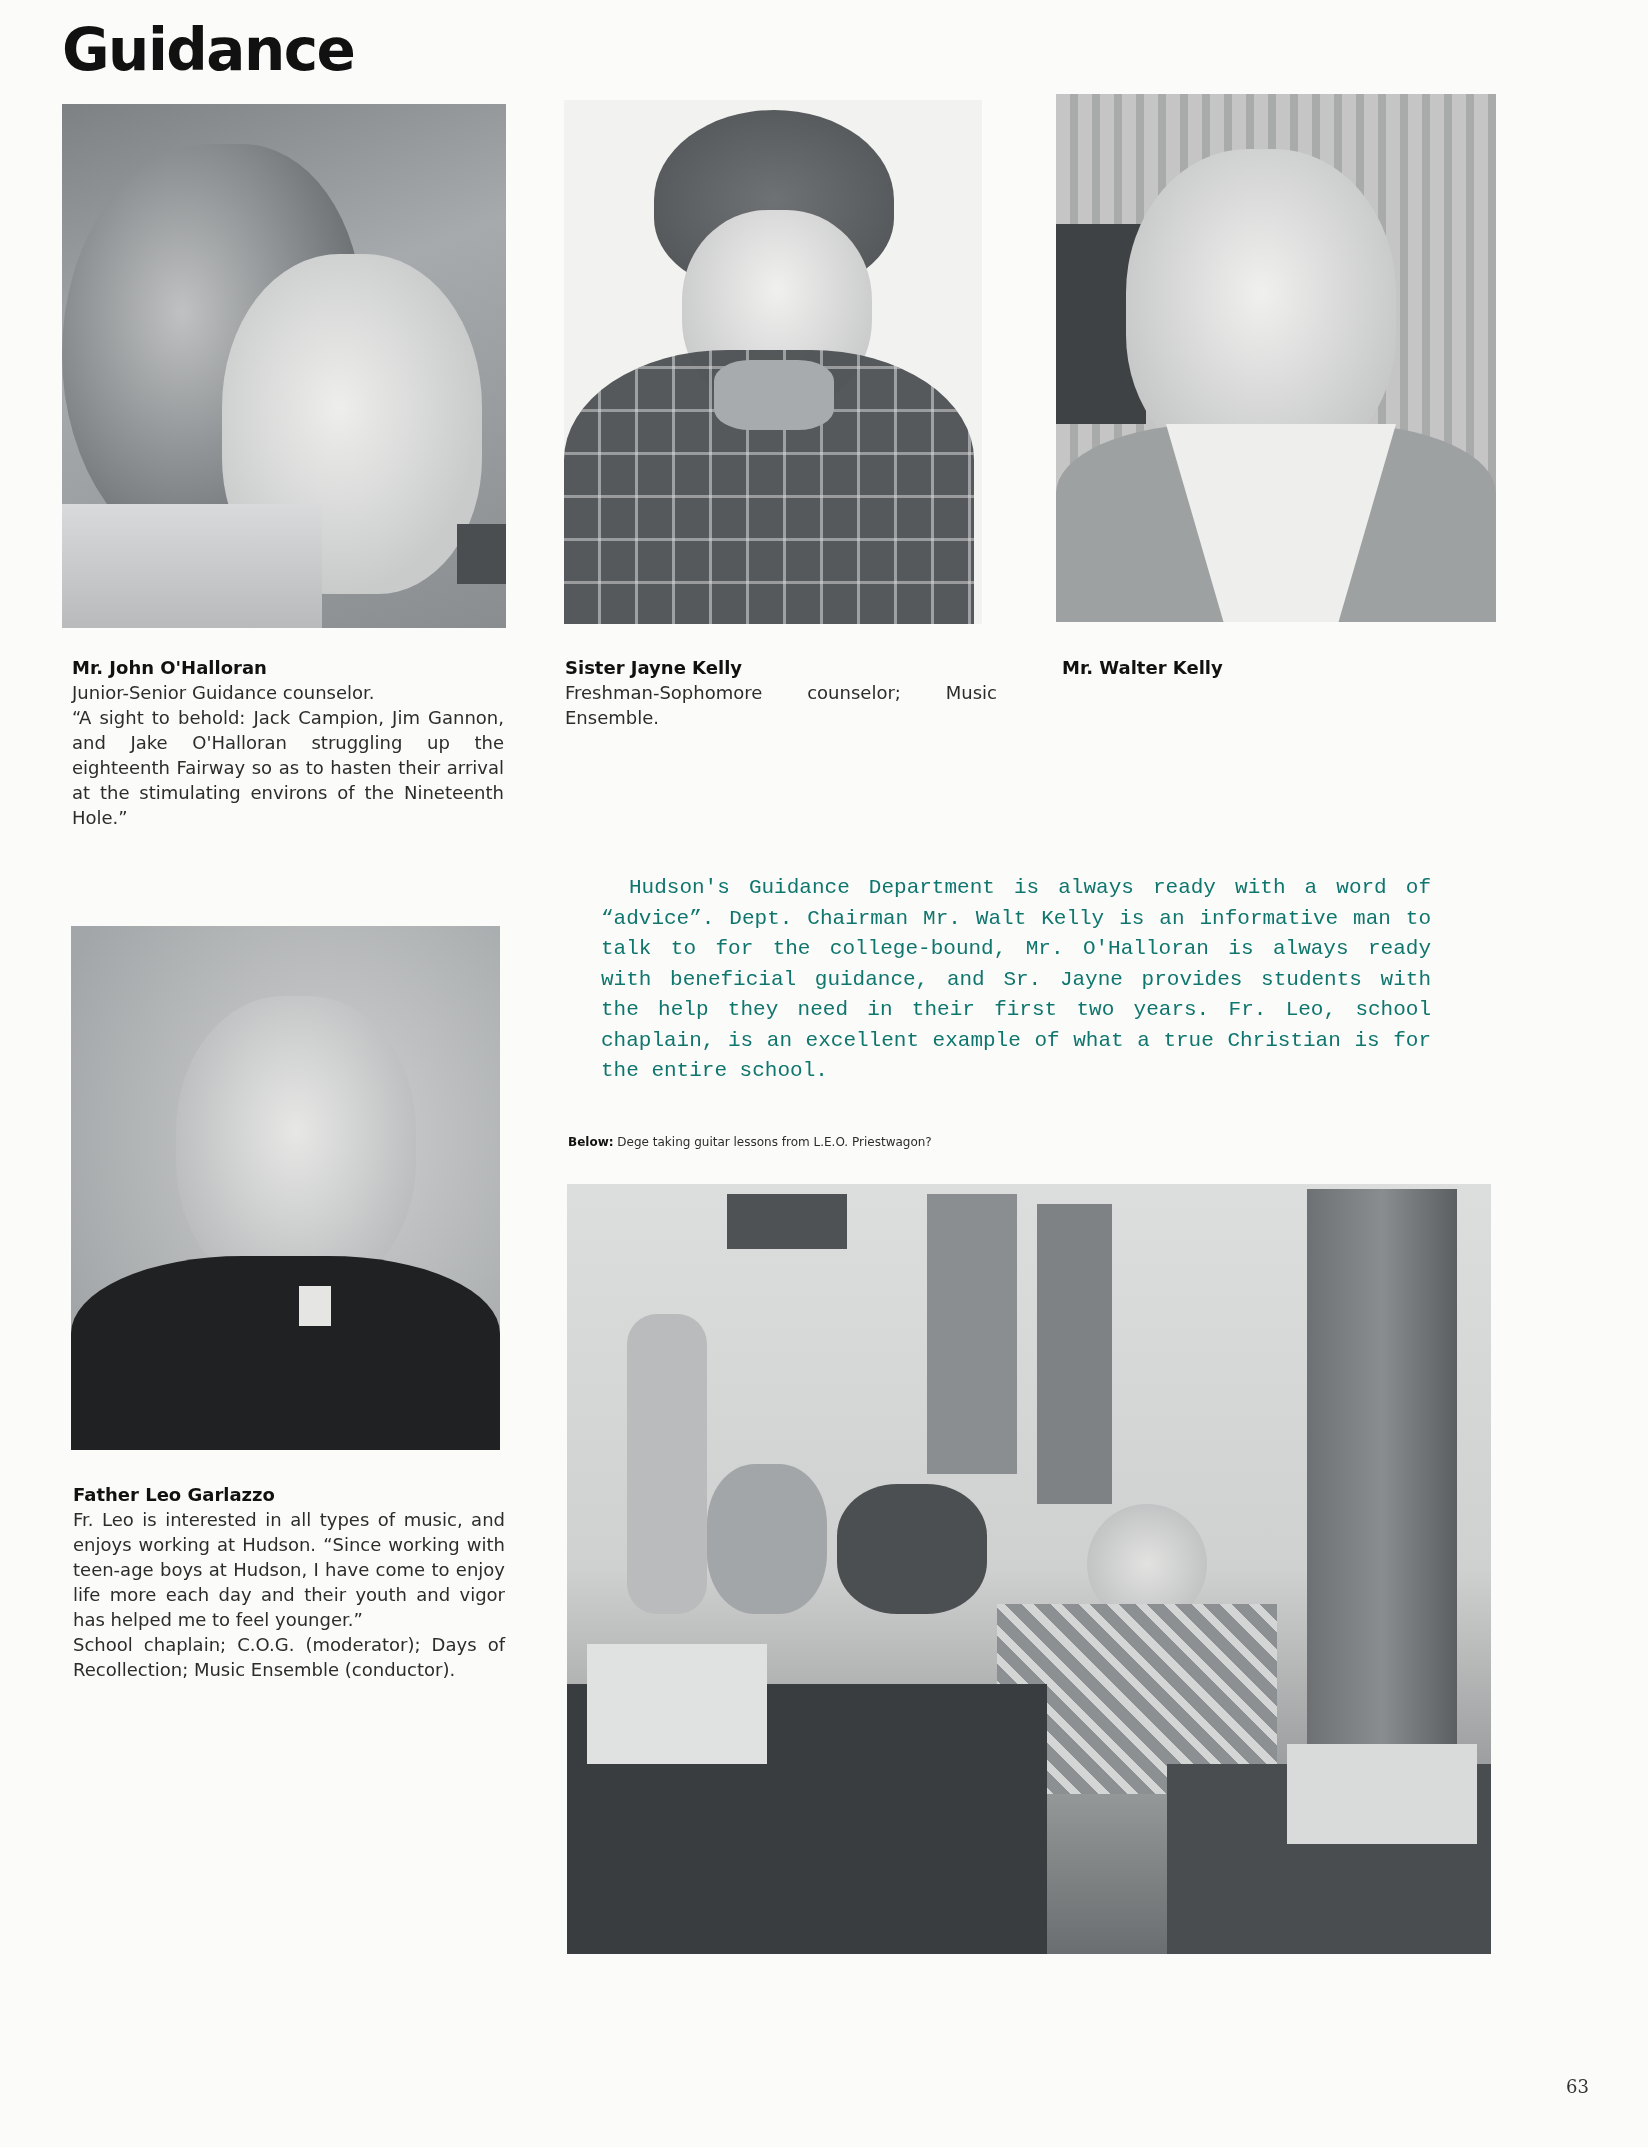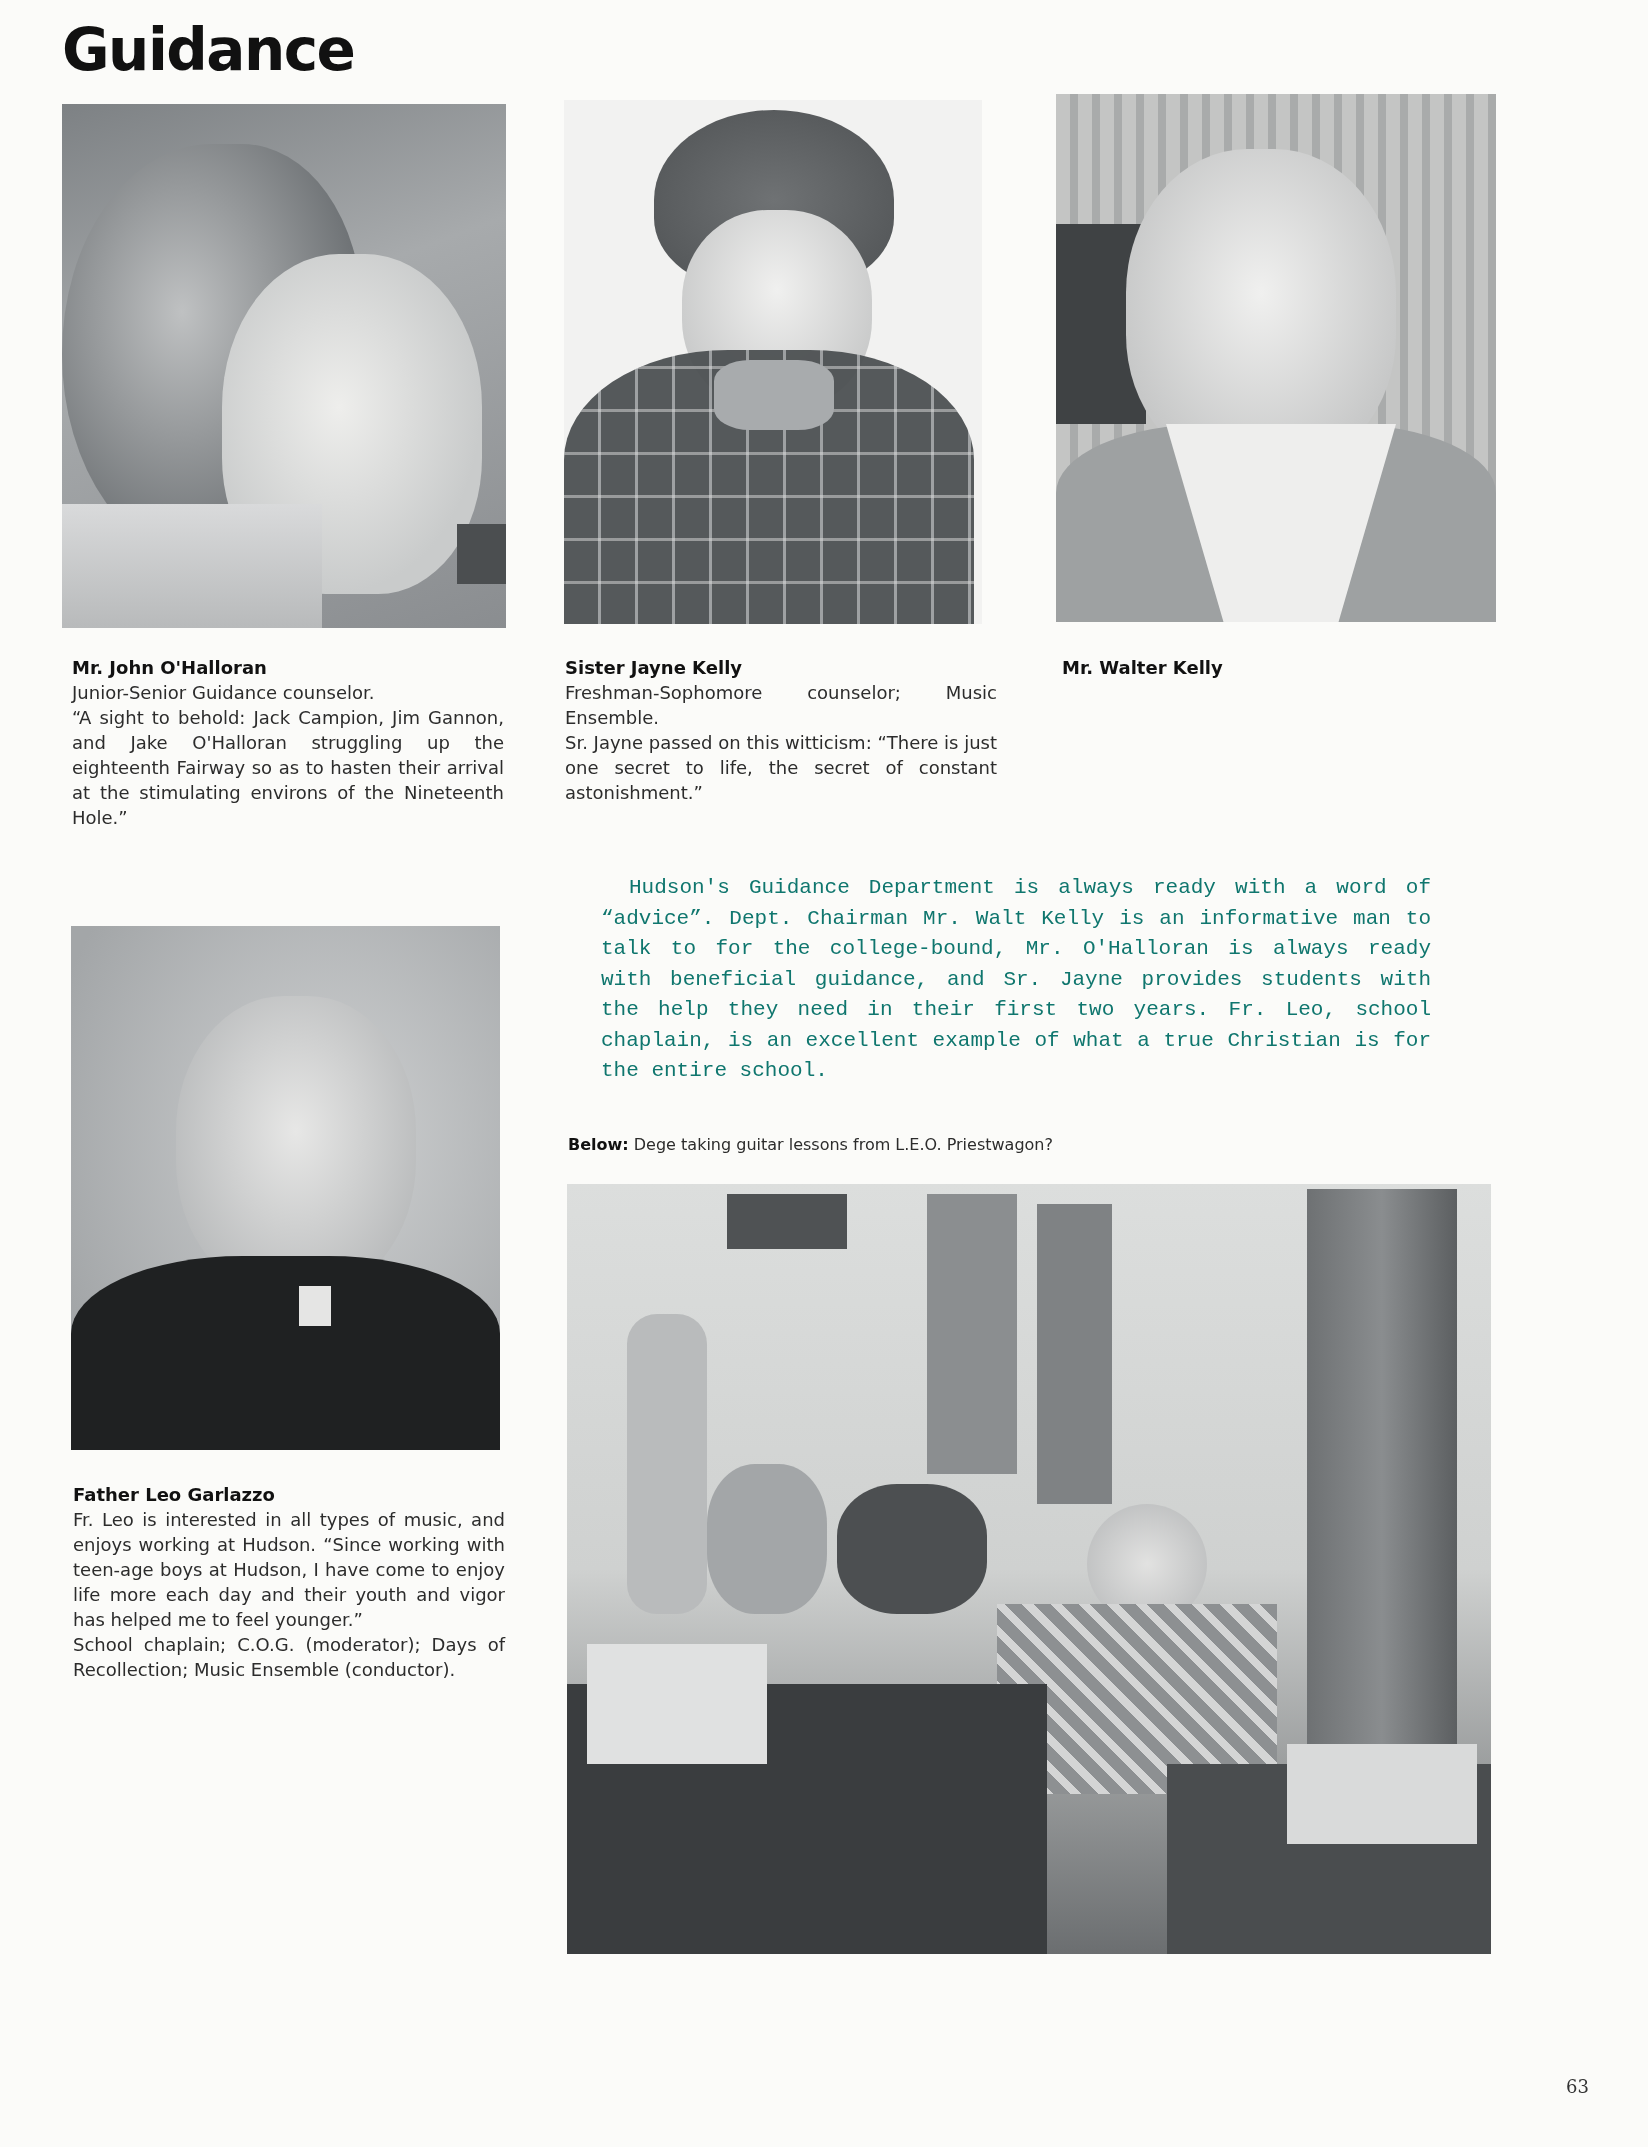--- a/index.html
+++ b/index.html
@@ -28,21 +28,21 @@
   .caption .name { font-weight: bold; color: #111; display: block; }
   .caption .line { display: block; }
   .body-text {
     position: absolute; left: 601px; top: 873px; width: 830px;
     font-size: 21px; line-height: 30.5px; color: #0f766e;
     text-align: justify; text-indent: 28px;
     font-family: Liberation Mono, monospace;
   }
   .below-caption {
     position: absolute; left: 568px; top: 1135px;
-    font-size: 16px; color: #2c2c2c;
+    font-size: 12px; color: #2c2c2c;
   }
   .below-caption b { color: #111; }
   .page-number {
     position: absolute; left: 1566px; top: 2076px;
     font-family: "DejaVu Serif", serif; font-size: 18px; color: #333; text-align: center;
   }
 </style>
 </head>
 <body>
 
@@ -99,21 +99,20 @@
 
 <div class="caption" style="left:72px; top:655px; width:432px;">
   <span class="name">Mr. John O'Halloran</span>
   <span class="line">Junior-Senior Guidance counselor.</span>
   <span class="line">“A sight to behold: Jack Campion, Jim Gannon, and Jake O'Halloran struggling up the eighteenth Fairway so as to hasten their arrival at the stimulating environs of the Nineteenth Hole.”</span>
 </div>
 
 <div class="caption" style="left:565px; top:655px; width:432px;">
   <span class="name">Sister Jayne Kelly</span>
   <span class="line">Freshman-Sophomore counselor; Music Ensemble.</span>
-  <span class="line">Sr. Jayne passed on this witticism: “There is just one secret to life, the secret of constant astonishment.”</span>
 </div>
 
 <div class="caption" style="left:1062px; top:655px; width:432px;">
   <span class="name">Mr. Walter Kelly</span>
 </div>
 
 <div class="caption" style="left:73px; top:1482px; width:432px;">
   <span class="name">Father Leo Garlazzo</span>
   <span class="line">Fr. Leo is interested in all types of music, and enjoys working at Hudson. “Since working with teen-age boys at Hudson, I have come to enjoy life more each day and their youth and vigor has helped me to feel younger.”</span>
   <span class="line">School chaplain; C.O.G. (moderator); Days of Recollection; Music Ensemble (conductor).</span>

